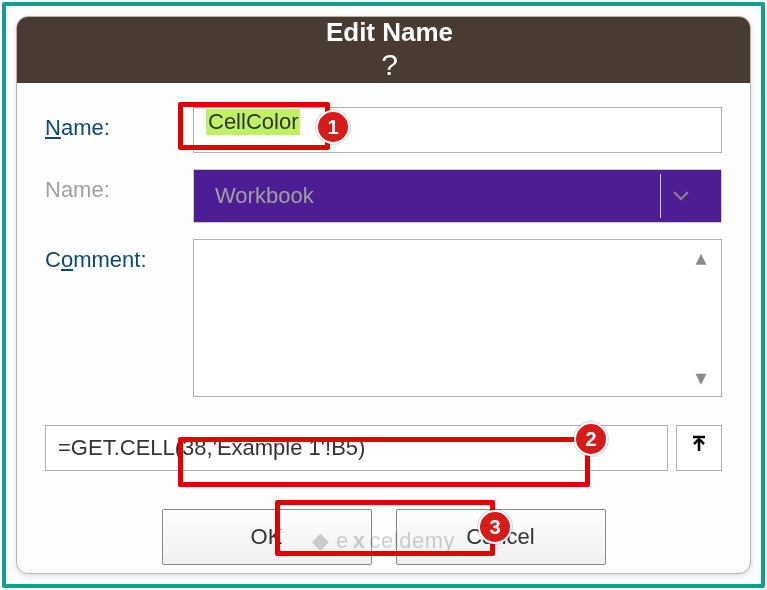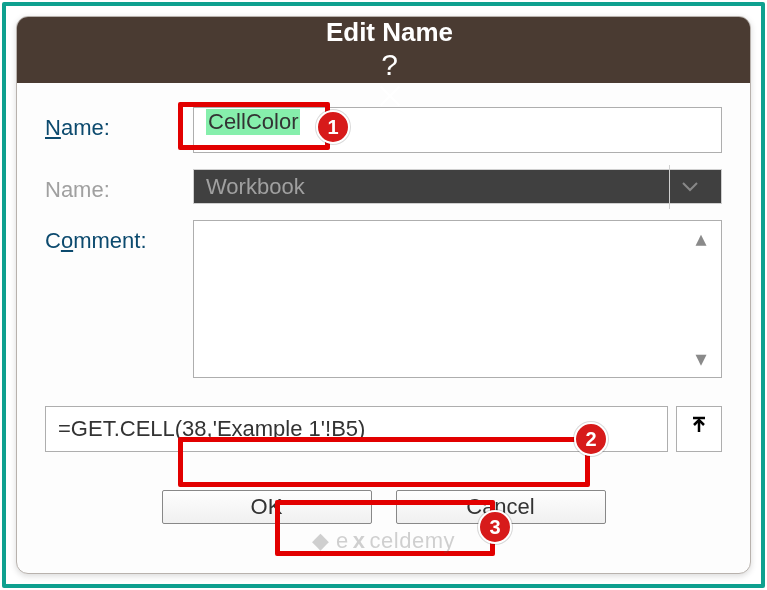--- a/index.html
+++ b/index.html
@@ -75,34 +75,34 @@
     width: 100%;
     height: 46px;
     border: 1px solid #aeaeae;
     background: #ffffff;
     padding: 0 12px;
     font-size: 22px;
     color: #333;
     font-family: inherit;
   }
   .name-val {
-    background: #86efac;
+    background: #bef264;
     display: inline-block;
     padding: 0 2px;
   }
   .input.name { padding: 0 12px; }
   .input.name span { vertical-align: middle; }
   .select {
     width: 100%;
-    height: 35px;
+    height: 54px;
     border: 1px solid #cfcfcf;
-    background: #404040;
-    display: flex;
-    align-items: center;
-    padding: 0 12px;
+    background: #4c1d95;
+    display: flex;
+    align-items: center;
+    padding: 0 21px;
     font-size: 22px;
     color: #a0a0a0;
     position: relative;
   }
   .select .chev {
     margin-left: auto;
     width: 40px;
     height: 44px;
     border-left: 1px solid #d0d0d0;
     display: flex;
@@ -157,21 +157,21 @@
     font-weight: 700;
   }
   .buttons {
     display: flex;
     justify-content: center;
     gap: 24px;
     padding: 18px 28px 22px;
   }
   .btn {
     width: 210px;
-    height: 34px;
+    height: 56px;
     border: 1px solid #888;
     background: linear-gradient(#fefefe, #f0f0f0);
     font-size: 22px;
     color: #333;
     display: flex;
     align-items: center;
     justify-content: center;
     border-radius: 2px;
   }
   

